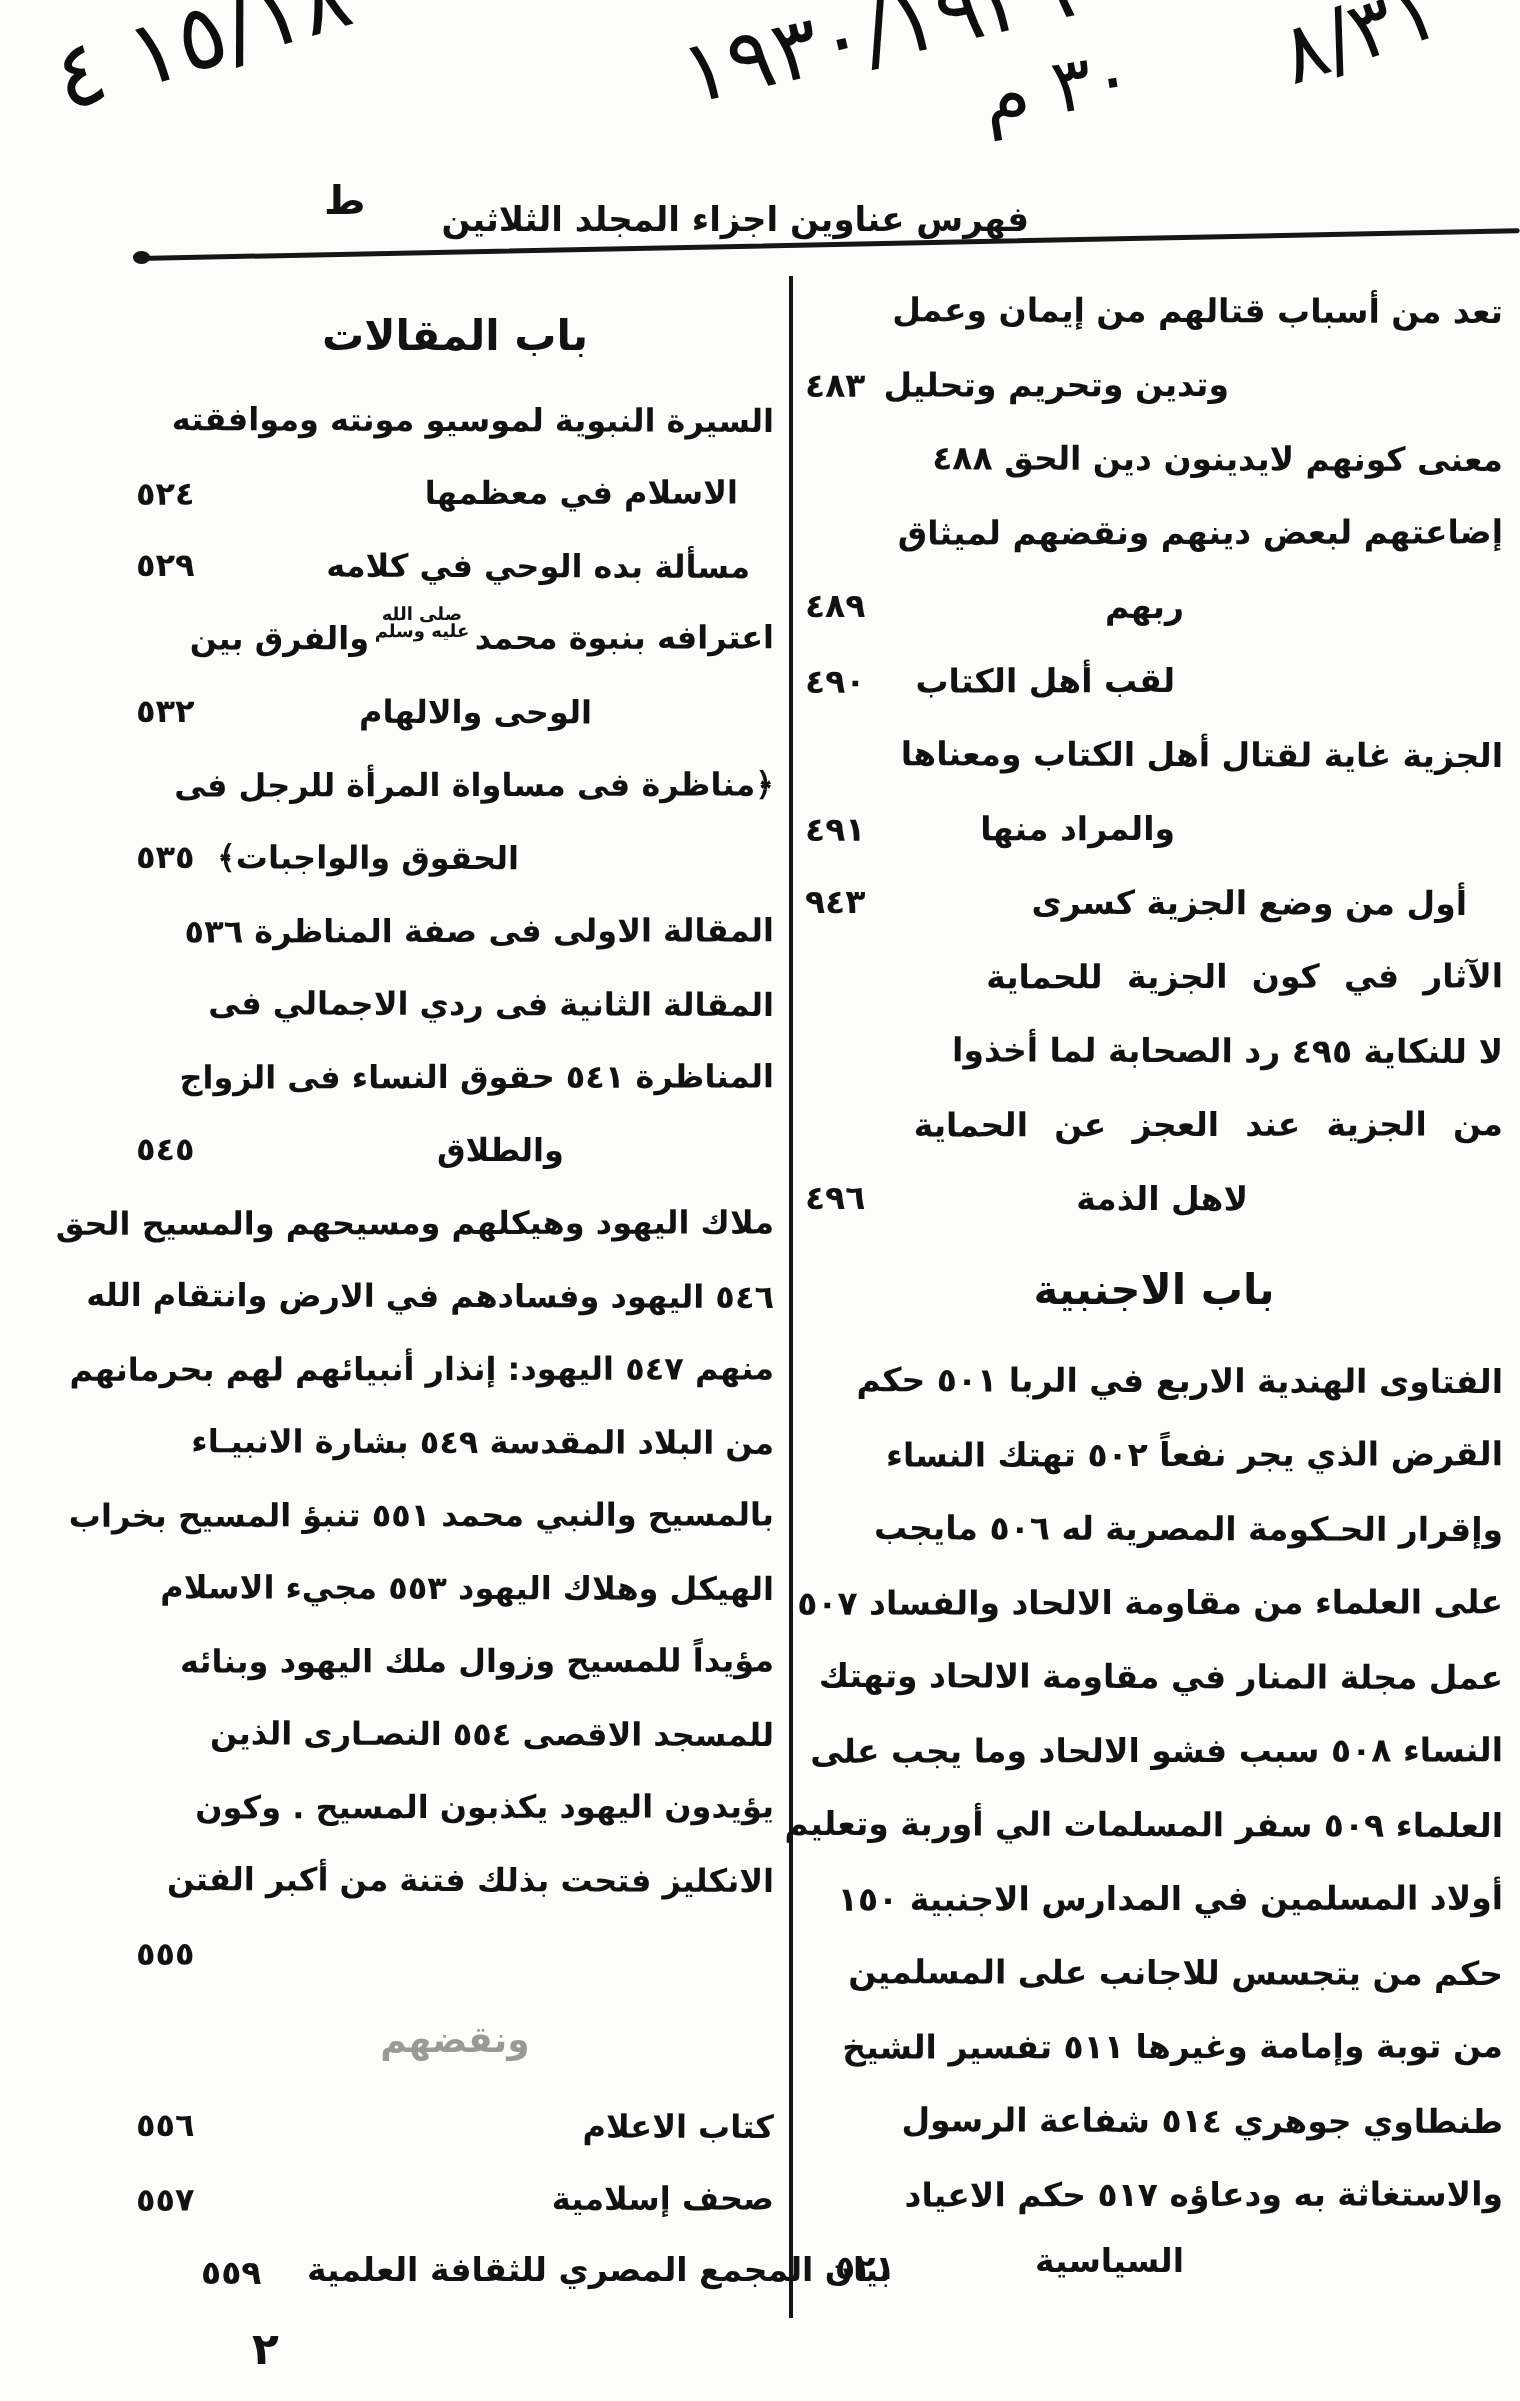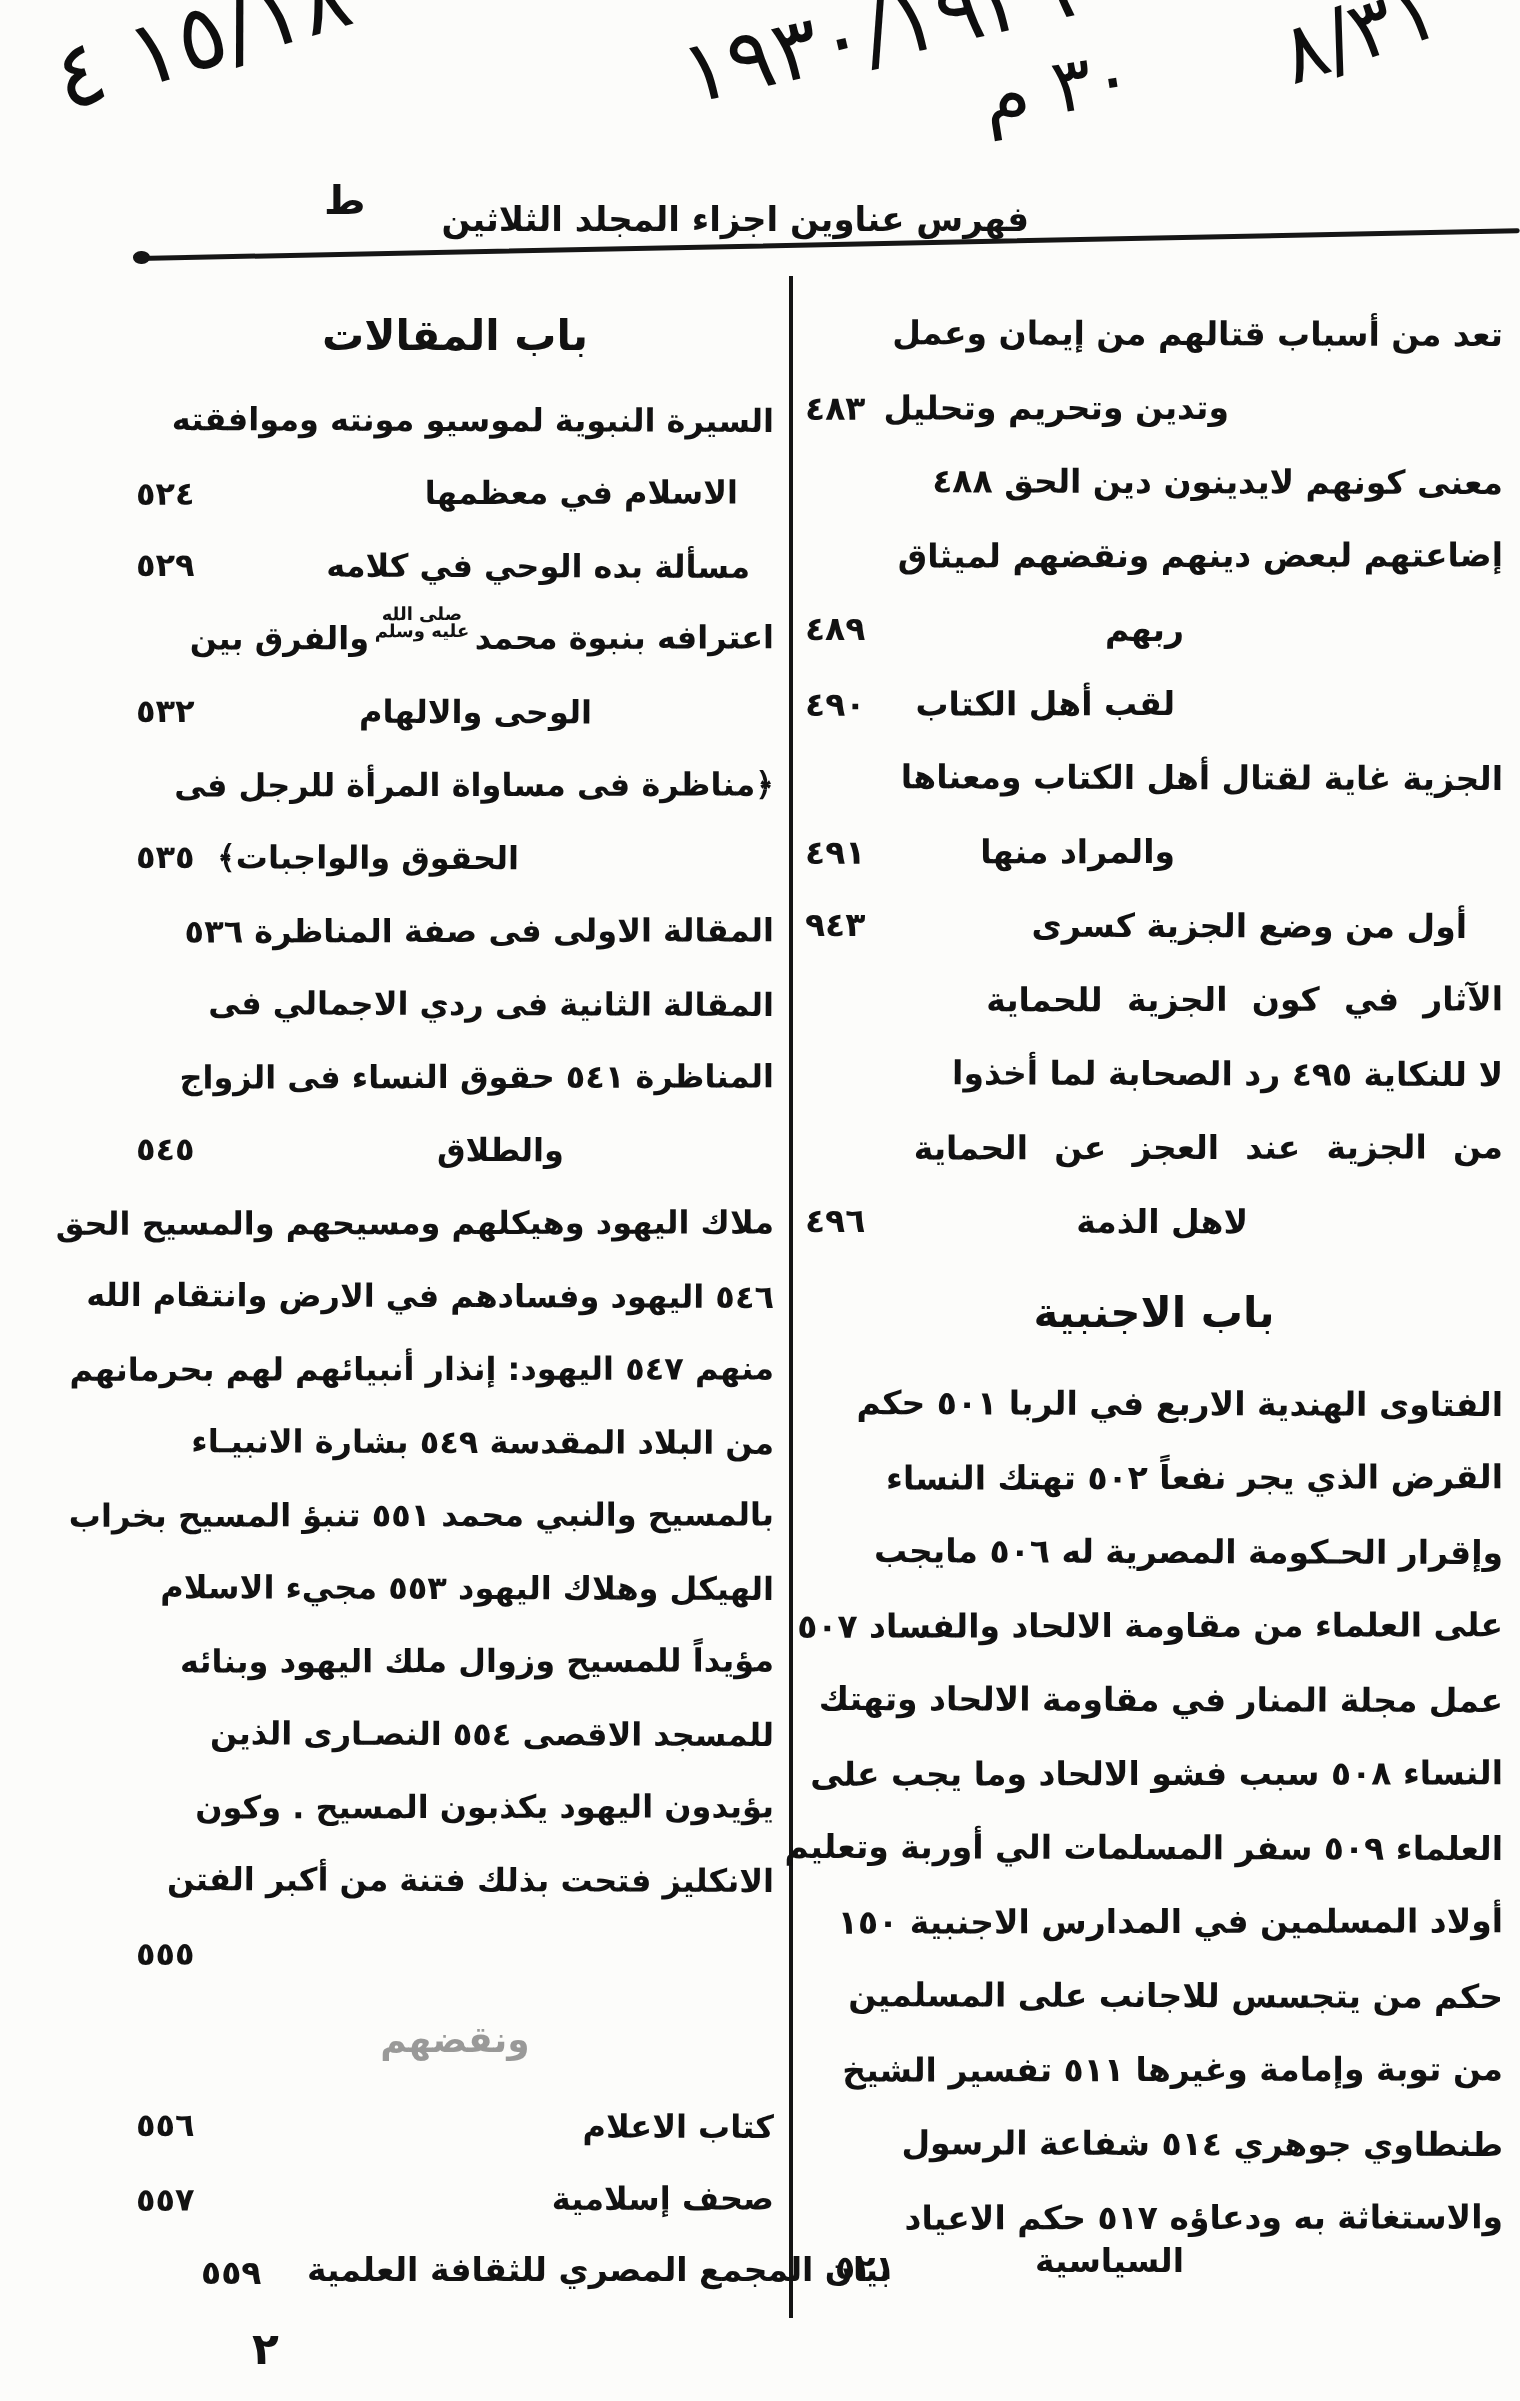--- a/index.html
+++ b/index.html
@@ -47,21 +47,21 @@
     background:#161616;border-radius:50%;
   }
 
   
   #divider{
     position:absolute;left:790px;top:276px;width:3.6px;height:2042px;
     background:#141414;
   }
 
   
-  #col-right{position:absolute;left:806px;top:296px;width:698px;}
+  #col-right{position:absolute;left:806px;top:273px;width:698px;}
   #col-left {position:absolute;left:137px;top:287px;width:638px;}
 
   .row{
     height:74px;display:flex;justify-content:flex-start;align-items:center;
     direction:rtl;font-size:33px;font-weight:700;white-space:nowrap;
   }
   #col-left .row{height:73px;font-size:32px;}
   .row .txt{white-space:nowrap;}
   .row .num{margin-right:auto;font-weight:700;}
   .row:nth-child(odd){transform:rotate(.18deg);}

